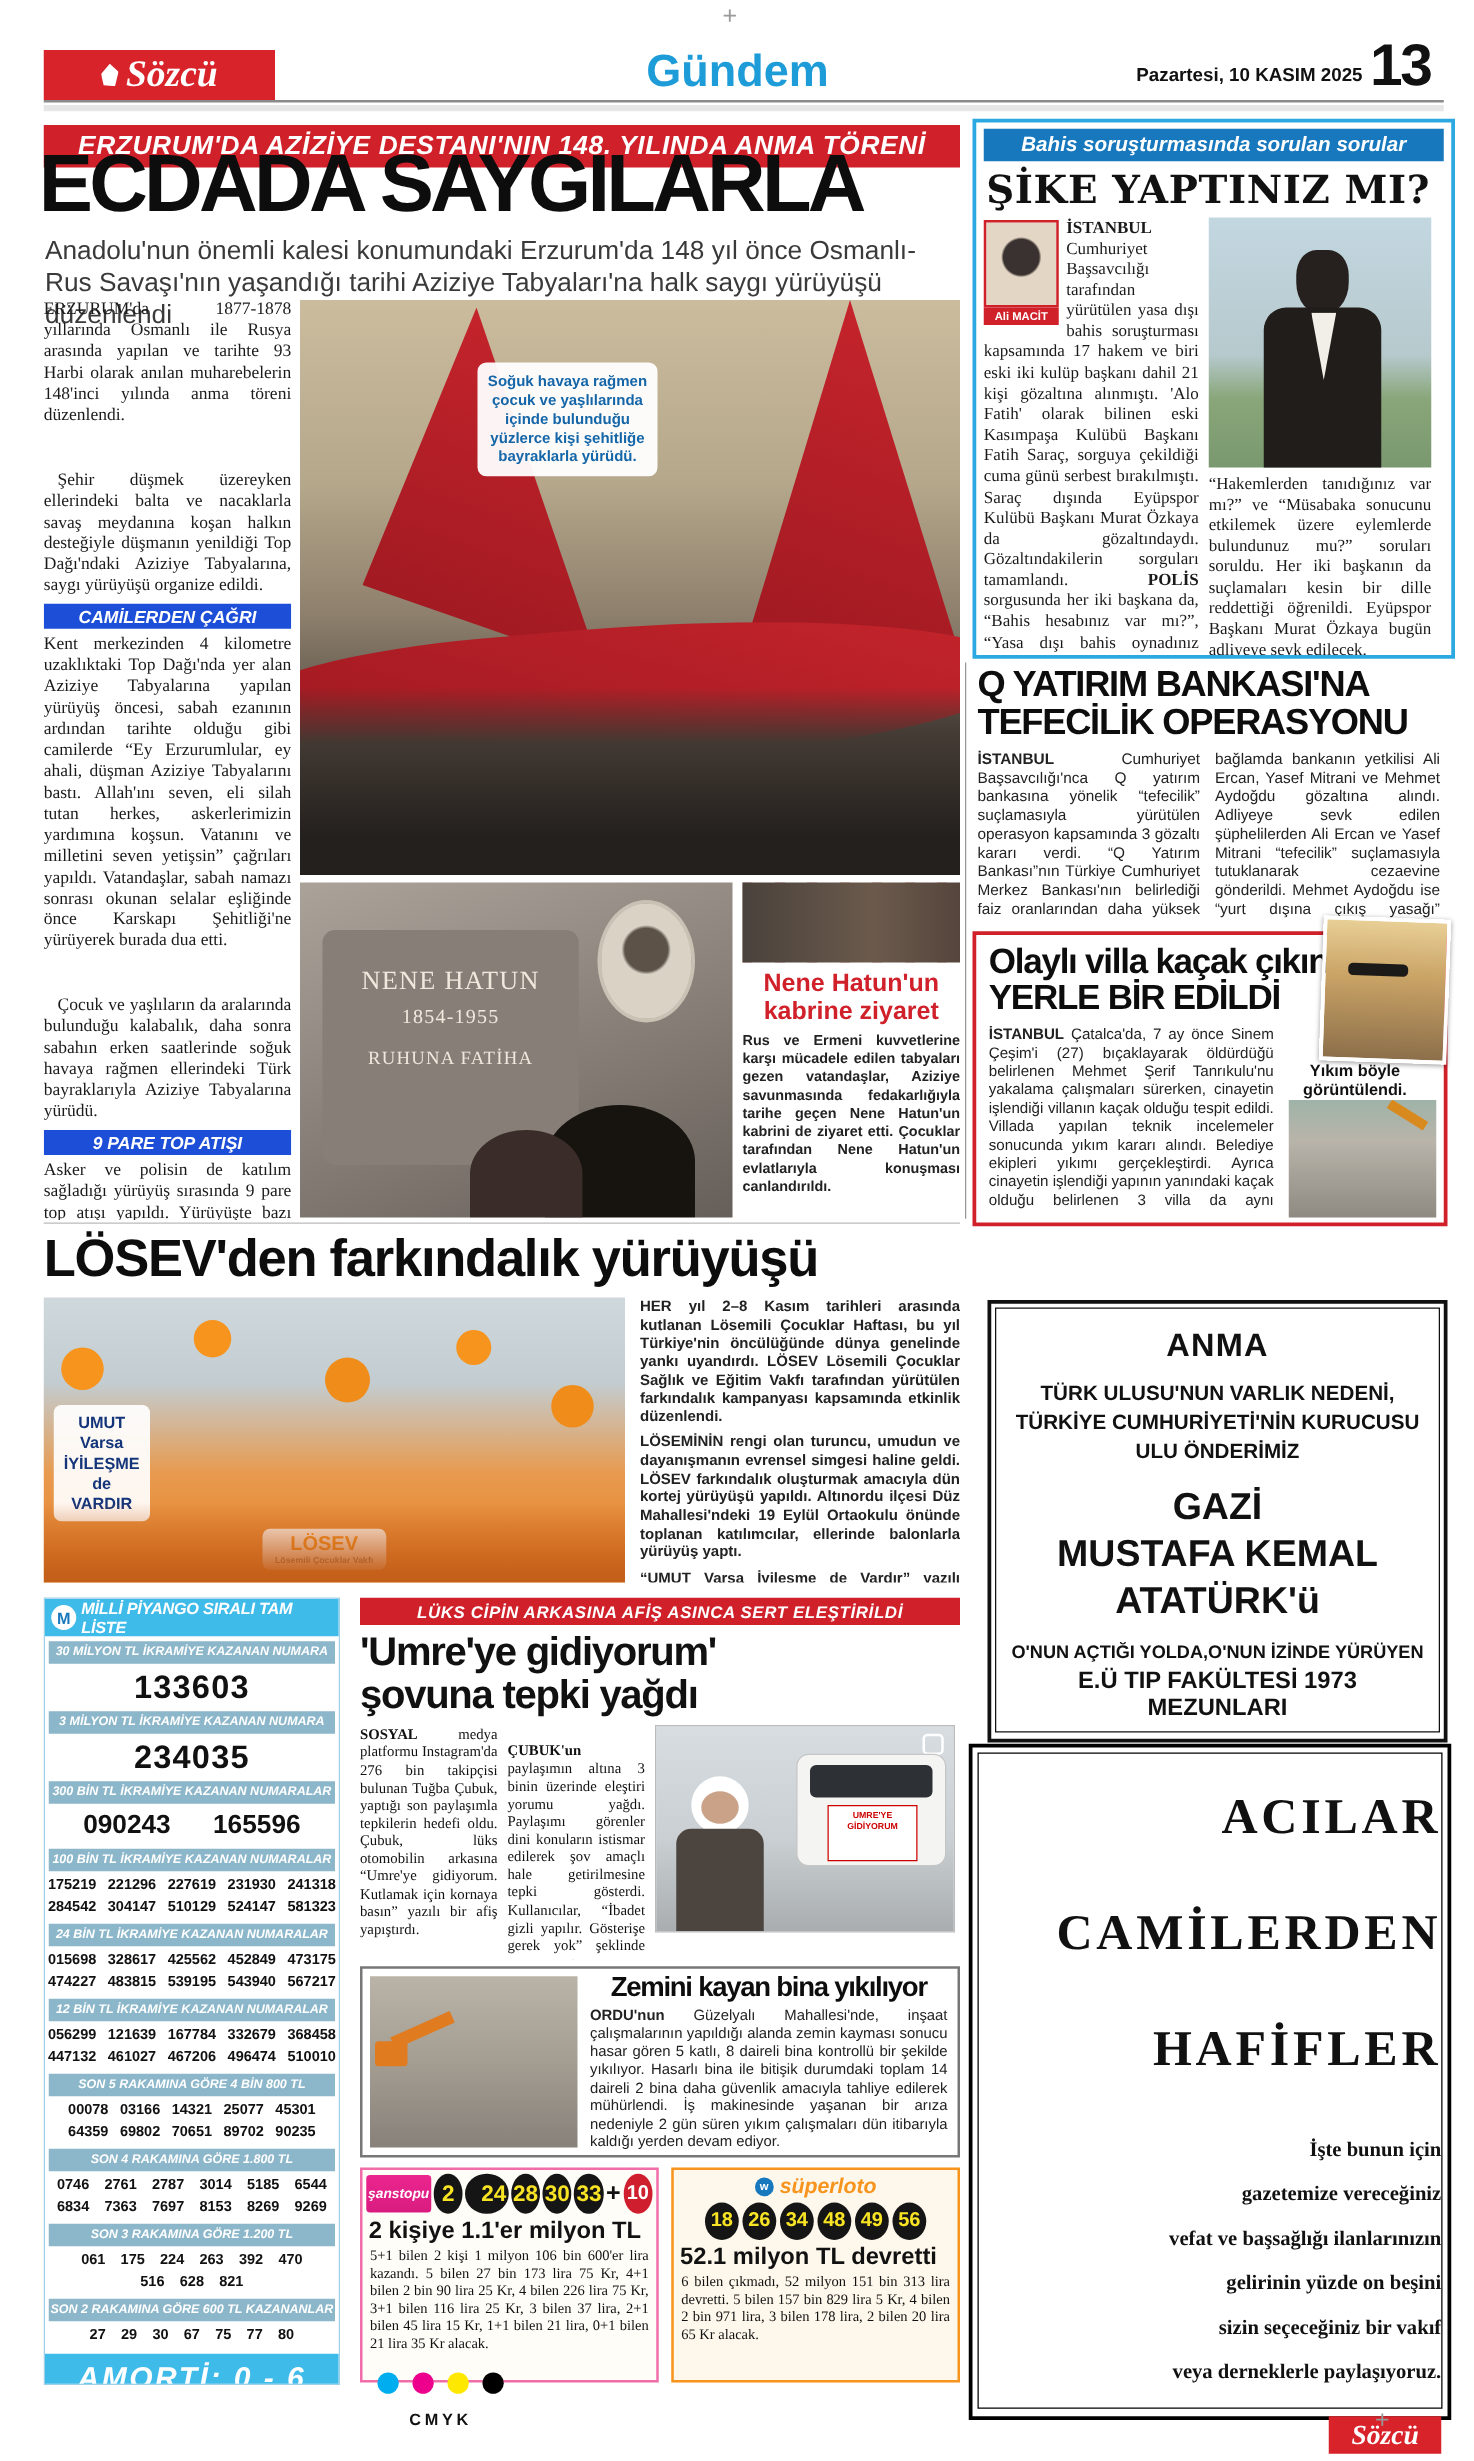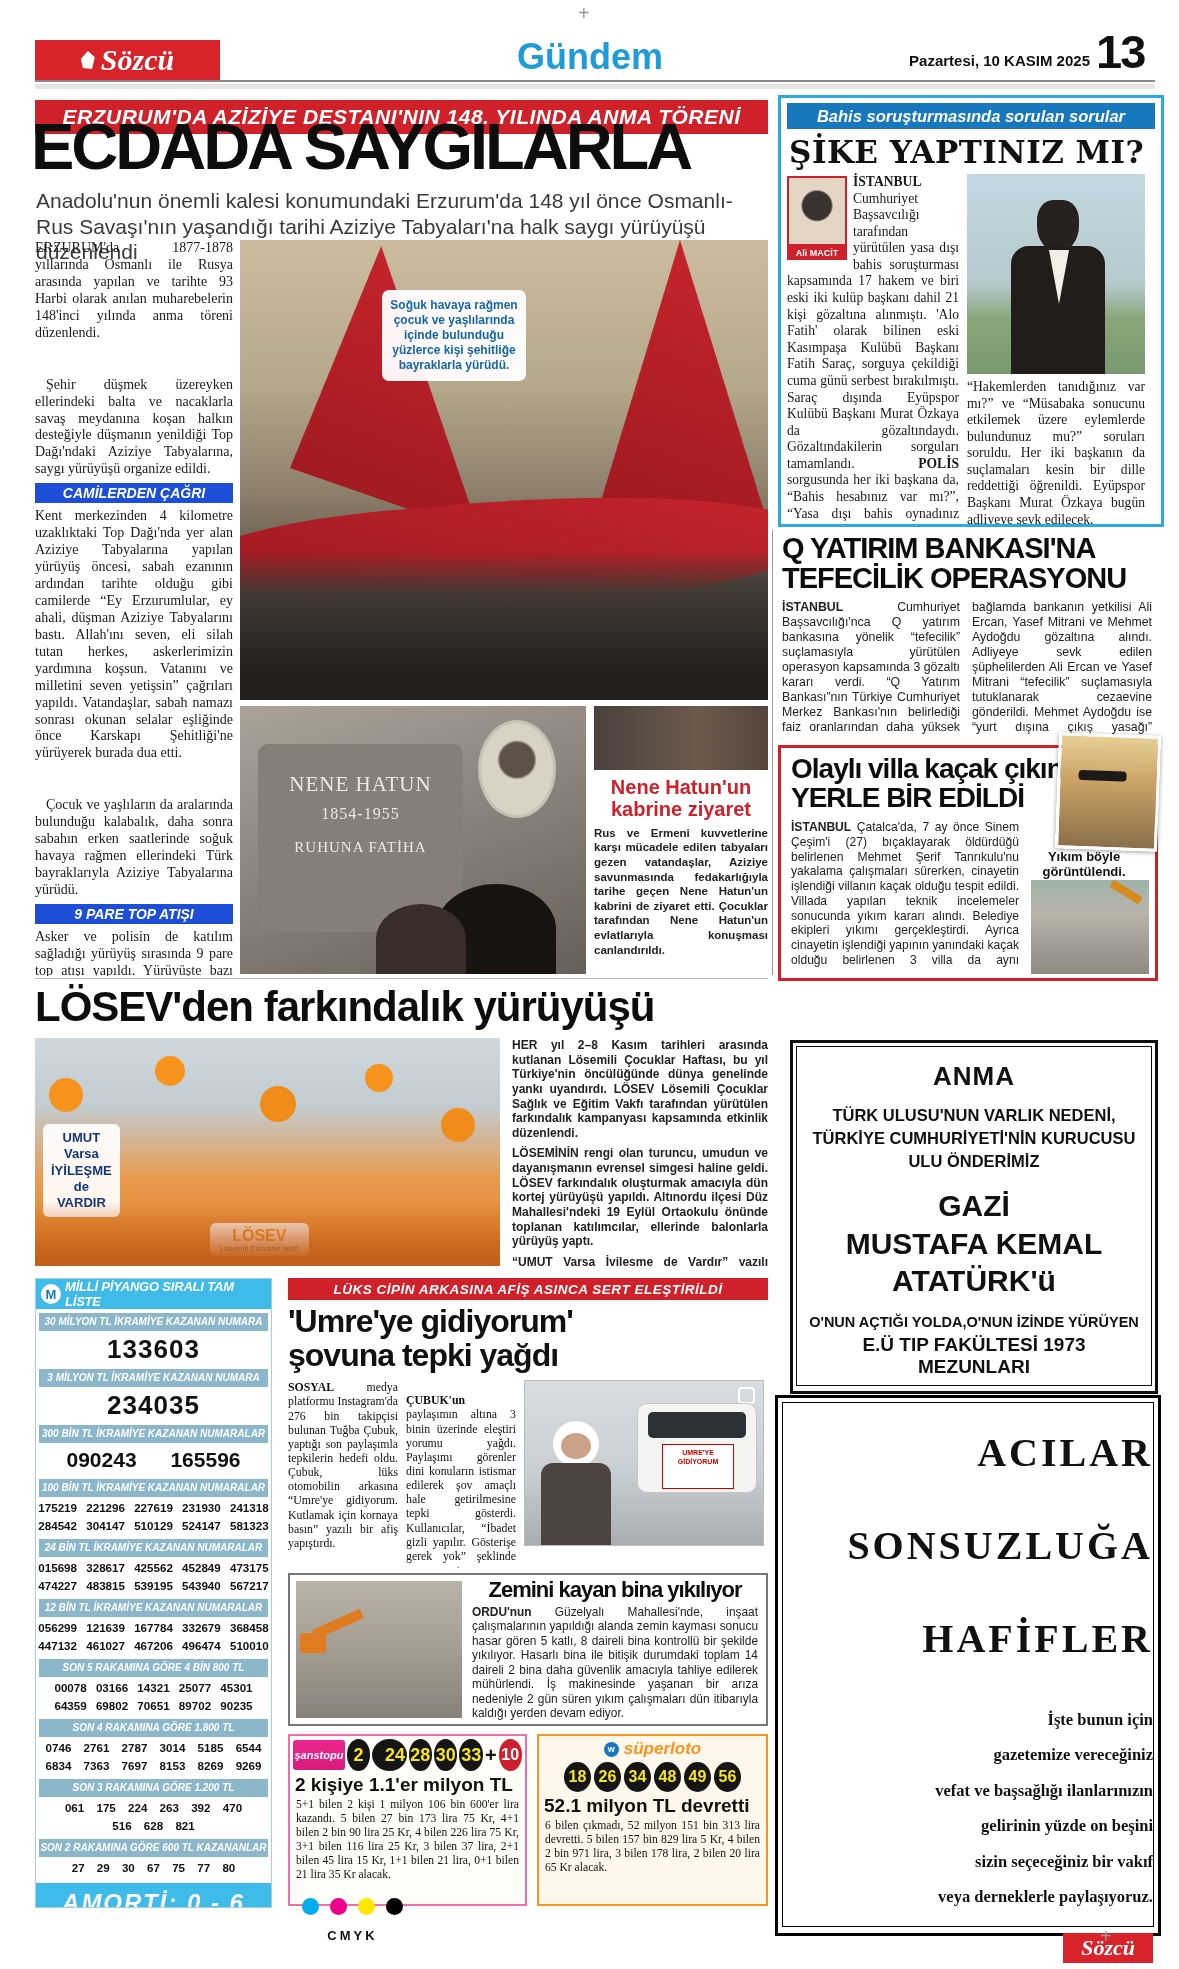--- a/index.html
+++ b/index.html
@@ -387,21 +387,21 @@
     <div class="oval" style="width:27px;height:30px;font-size:16px;">49</div>
     <div class="oval" style="width:27px;height:30px;font-size:16px;">56</div>
   </div>
   <div class="lotto-head">52.1 milyon TL devretti</div>
   <div class="lotto-body">6 bilen çıkmadı, 52 milyon 151 bin 313 lira devretti. 5 bilen 157 bin 829 lira 5 Kr, 4 bilen 2 bin 971 lira, 3 bilen 178 lira, 2 bilen 20 lira 65 Kr alacak.</div>
 </div>
 
 <div class="aci-outer" style="left:775px;top:1395px;width:380px;height:535px;">
   <div class="aci-inner">
     <div class="aci-title" style="margin-top:26px;">ACILAR</div>
-    <div class="aci-title" style="margin-top:46px;">SONSUZLUĞA</div>
+    <div class="aci-title" style="margin-top:46px;">CAMİLERDEN</div>
     <div class="aci-title" style="margin-top:46px;">HAFİFLER</div>
     <div class="aci-body" style="margin-top:40px;">İşte bunun için
 gazetemize vereceğiniz
 vefat ve başsağlığı ilanlarınızın
 gelirinin yüzde on beşini
 sizin seçeceğiniz bir vakıf
 veya derneklerle paylaşıyoruz.</div>
     <div class="logo-box" style="display:inline-flex;padding:2px 18px;font-size:22px;margin-top:18px;">Sözcü</div>
     <div style="font-size:13px;font-weight:800;margin-top:4px;">Tel: 0549 7963566</div>
   </div>

